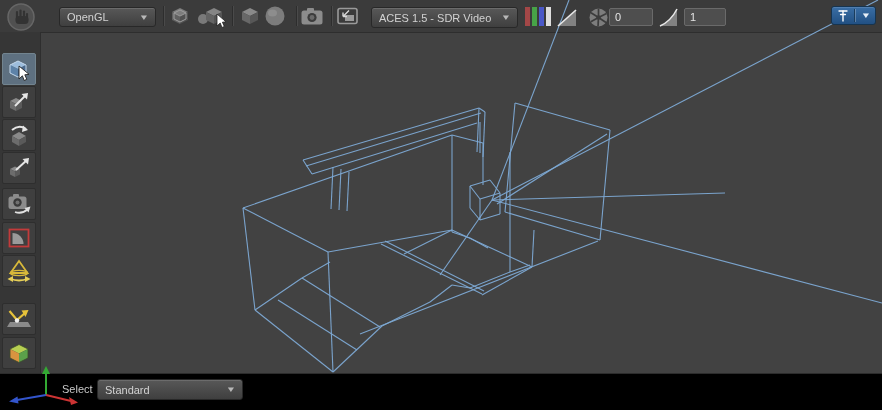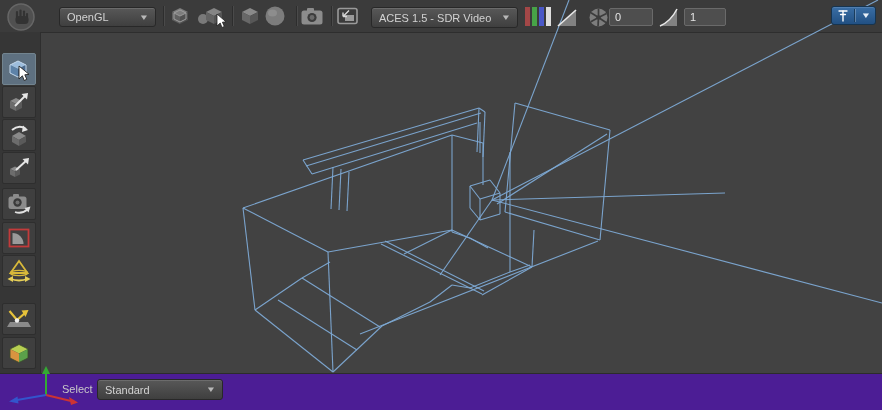--- a/index.html
+++ b/index.html
@@ -6,38 +6,38 @@
   body{
     width:882px;height:410px;overflow:hidden;position:relative;
     background:#424242;font-family:"Liberation Sans",sans-serif;
     -webkit-font-smoothing:antialiased;
   }
   
   .topbar-bg{position:absolute;left:0;top:0;width:882px;height:32px;background:#3b3b3b;border-bottom:1px solid #2e2e2e;z-index:1;}
   .wire-svg{position:absolute;left:0;top:0;width:882px;height:410px;z-index:2;}
   .topbar{position:absolute;left:0;top:0;width:882px;height:32px;z-index:3;}
   .lefttools{position:absolute;left:0;top:32px;width:40px;height:341px;background:#363636;border-right:1px solid #2e2e2e;z-index:3;}
-  .bottombar{position:absolute;left:0;top:373px;width:882px;height:37px;background:#4c1d95;border-top:1px solid #2c2c2c;z-index:3;}
+  .bottombar{position:absolute;left:0;top:373px;width:882px;height:37px;background:#000000;border-top:1px solid #2c2c2c;z-index:3;}
   .gizmo-svg{position:absolute;left:0;top:364px;width:95px;height:46px;z-index:4;}
 
   
   .tb{position:absolute;}
   .hand-btn{left:6px;top:3px;width:30px;height:28px;}
   .divider{width:1px;top:6px;height:20px;background:#2d2d2d;box-shadow:1px 0 0 #4a4a4a;}
   .dd{
     display:flex;align-items:center;justify-content:space-between;
     background:linear-gradient(#585858,#3f3f3f);
     border:1px solid #282828;border-radius:3px;
     box-shadow:inset 0 1px 0 rgba(255,255,255,.12);
     color:#d2d2d2;font-size:11px;padding:0 7px;cursor:default;box-sizing:border-box;
   }
   .dd .arr{font-size:8px;color:#b8b8b8;margin-left:8px;transform:scaleX(1.3);}
   .dd-opengl{left:59px;top:7px;width:97px;height:20px;}
   .dd-aces{left:371px;top:7px;width:147px;height:21px;}
-  .dd-standard{position:absolute;left:97px;top:5px;width:126px;height:21px;}
+  .dd-standard{position:absolute;left:97px;top:5px;width:146px;height:21px;}
   .dd-pin{left:831px;top:6px;width:45px;height:19px;background:linear-gradient(#3a6ea5,#215083);border:1px solid #16344f;color:#fff;padding:0 5px;}
   .dd-pin .arr{color:#e8f0f8;margin-left:4px;}
   .pin-div{width:1px;height:13px;background:#1a3c5c;box-shadow:1px 0 0 rgba(255,255,255,.25);margin:0 2px 0 4px;}
   .num-field{
     position:absolute;background:#4e4e4e;border:1px solid #6a6a6a;border-radius:2px;
     color:#e4e4e4;font-size:11px;font-family:"Liberation Sans",sans-serif;
     padding:0 0 0 5px;box-sizing:border-box;outline:none;
   }
   .f-exposure{left:609px;top:8px;width:44px;height:18px;}
   .f-gamma{left:684px;top:8px;width:42px;height:18px;}

